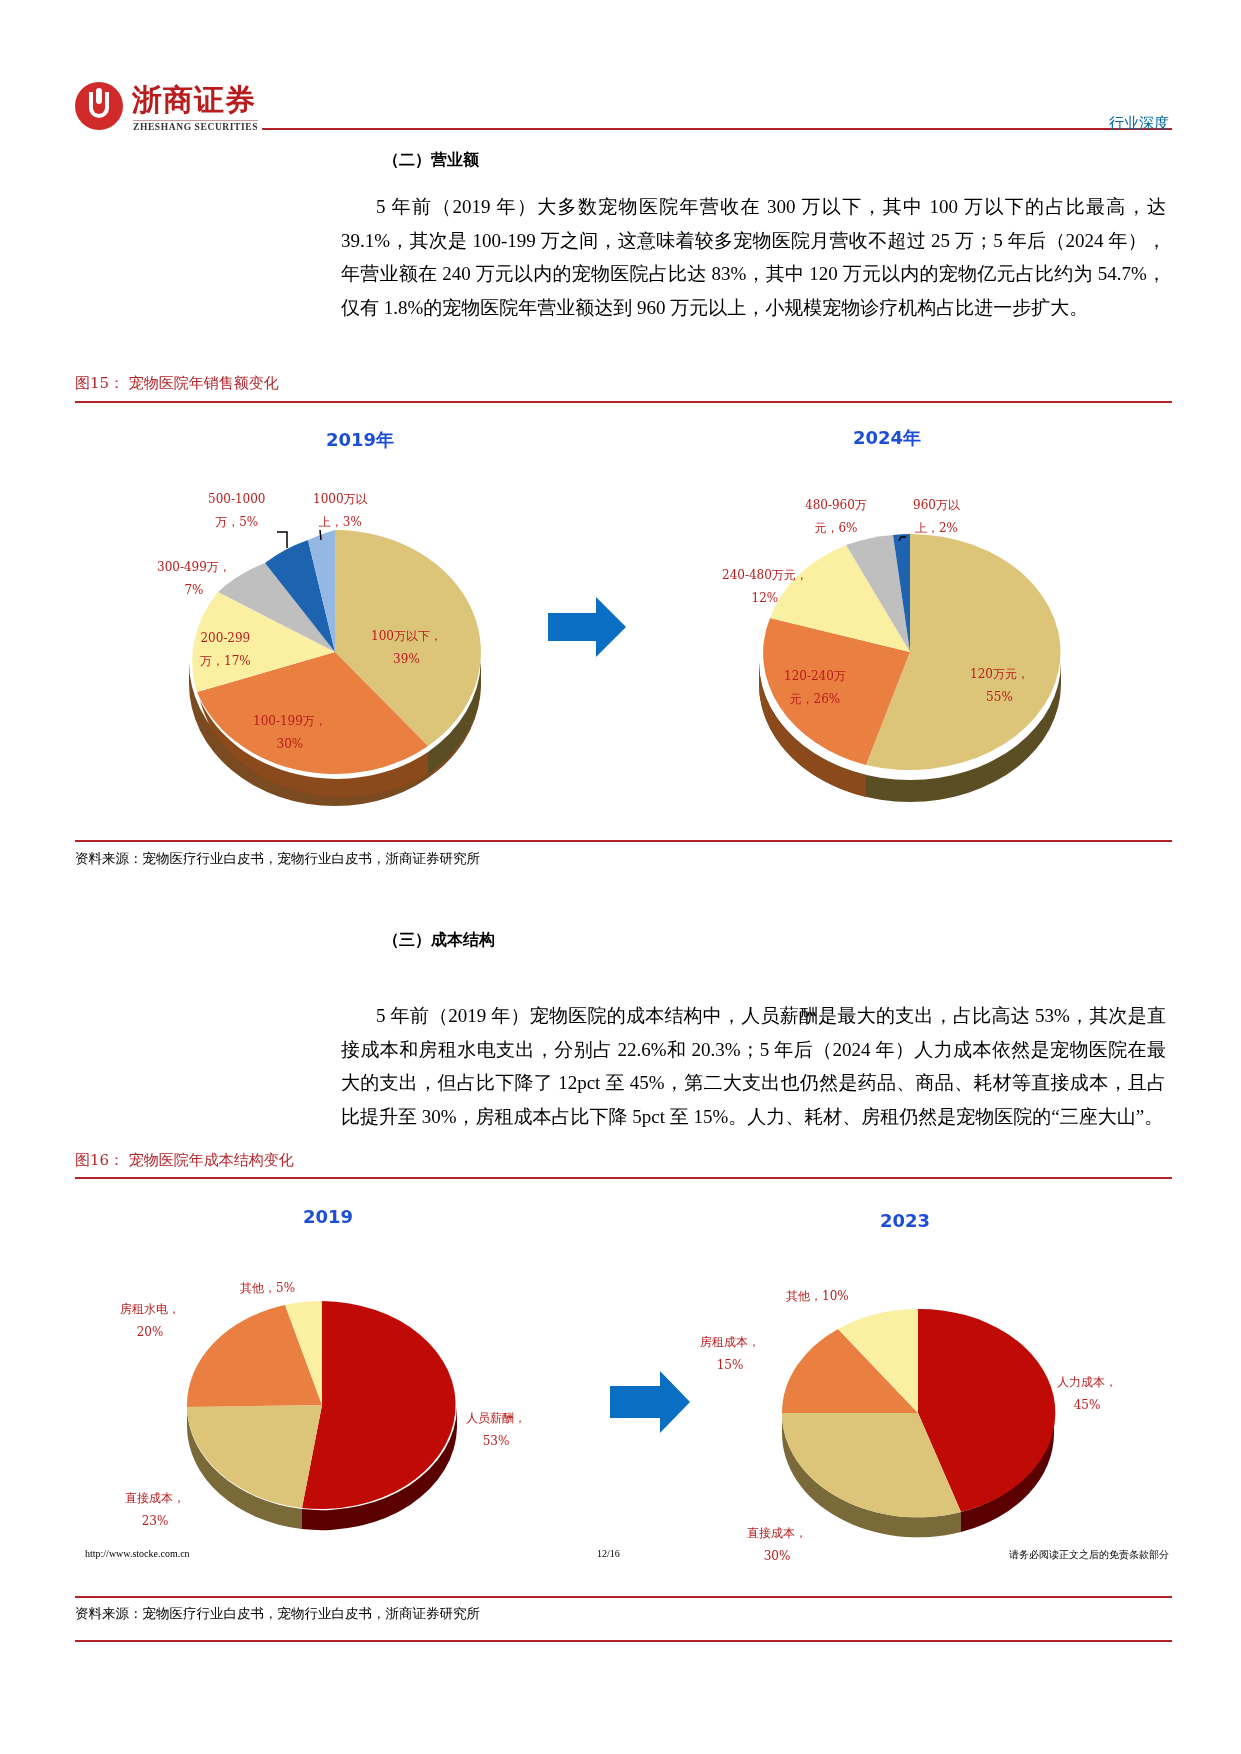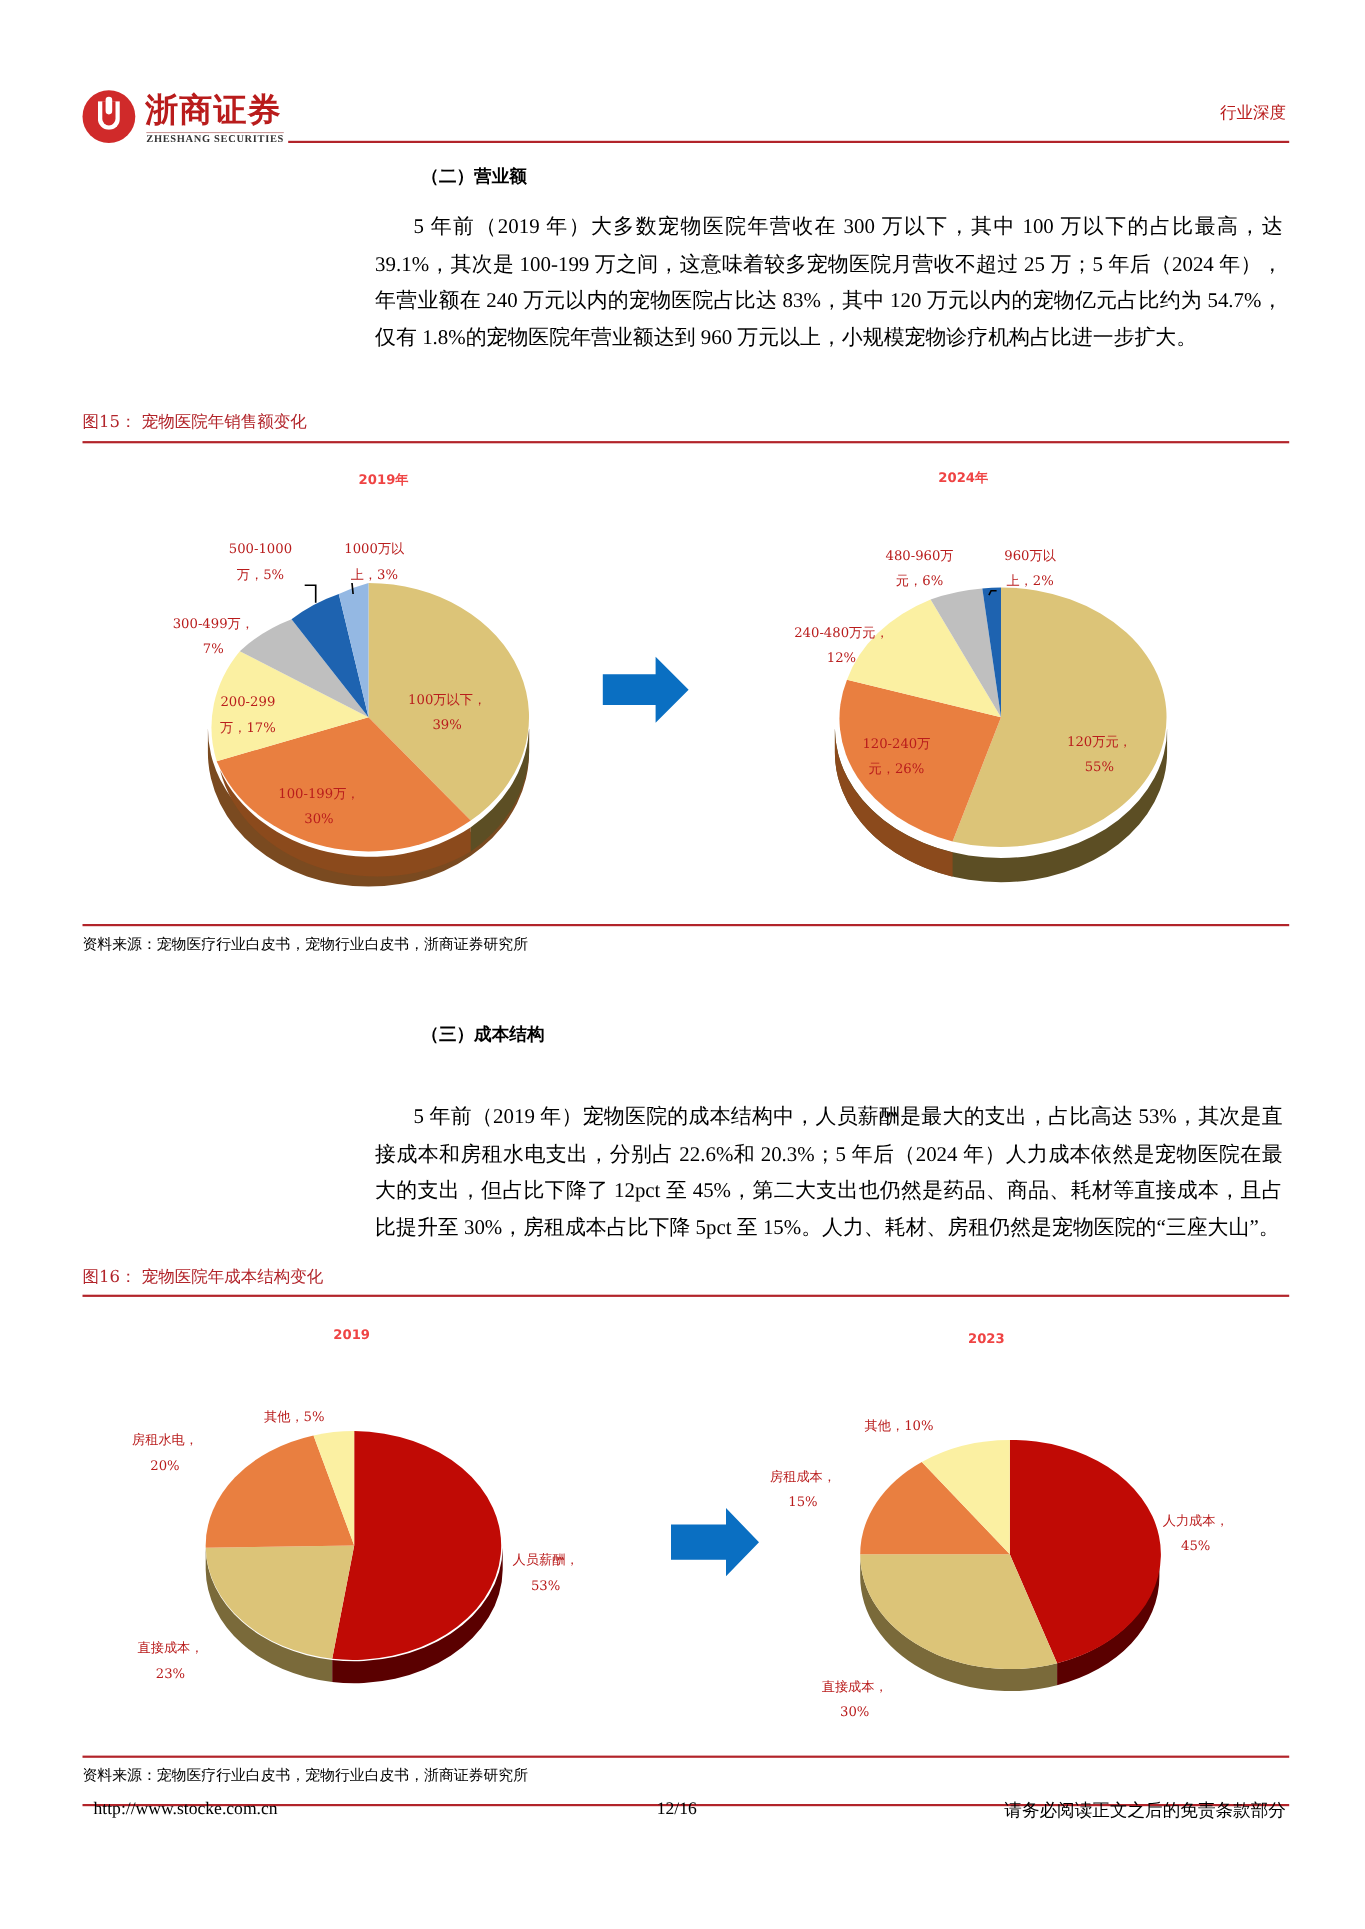--- a/index.html
+++ b/index.html
@@ -7,31 +7,31 @@
        font-family:"Liberation Serif","DejaVu Serif",serif;color:#000;}
   .abs{position:absolute;}
   
   .logo-mark{left:75px;top:82px;width:48px;height:48px;border-radius:50%;background:#d02a2a;}
   .logo-mark::before{content:"";position:absolute;left:14px;top:10px;width:20px;height:26px;
       border:4px solid #fff;border-top:none;border-radius:0 0 10px 10px;box-sizing:border-box;}
   .logo-mark::after{content:"";position:absolute;left:21px;top:6px;width:6px;height:16px;background:#fff;border-radius:3px;}
   .logo-cn{left:132px;top:80px;font-family:"DejaVu Sans",sans-serif;font-weight:bold;font-size:30px;letter-spacing:1px;color:#b91c1c;}
   .logo-en{left:133px;top:120px;font-size:9.5px;font-weight:bold;letter-spacing:0.6px;color:#333;border-top:1px solid #c99;padding-top:1px;}
   .header-rule{left:262px;top:128px;width:910px;height:2px;background:#b2242a;}
-  .header-tag{right:72px;top:93px;font-size:15px;font-family:"DejaVu Serif",serif;color:#b91c1c;}
+  .header-tag{right:72px;top:114px;font-size:15px;font-family:"DejaVu Serif",serif;color:#0369a1;}
   
   .sec-title{font-family:"DejaVu Sans",sans-serif;font-weight:bold;font-size:16px;}
   .para{left:341px;width:825px;font-size:19px;line-height:33.5px;text-align:justify;text-indent:35px;}
   .fig-title{left:75px;font-size:15px;color:#b2242a;font-family:"DejaVu Serif",serif;}
   .fig-rule{left:75px;width:1097px;height:1.5px;background:#b2242a;}
   .source{left:75px;font-size:13.5px;font-family:"DejaVu Serif",serif;}
-  .chart-title{font-family:"DejaVu Sans",sans-serif;font-weight:bold;font-size:12px;color:#ef4444;}
+  .chart-title{font-family:"DejaVu Sans",sans-serif;font-weight:bold;font-size:18px;color:#1d4ed8;}
   .lbl{font-family:"DejaVu Serif",serif;font-size:12px;line-height:23px;text-align:center;color:#b91c1c;white-space:nowrap;}
   .footer-rule{left:75px;top:1640px;width:1097px;height:1.5px;background:#b2242a;}
-  .footer{top:1636px;font-size:16px;}
+  .footer{top:1548px;font-size:10px;}
 </style>
 </head>
 <body>
 
 <div class="abs logo-mark"></div>
 <div class="abs logo-cn">浙商证券</div>
 <div class="abs logo-en">ZHESHANG SECURITIES</div>
 <div class="abs header-rule"></div>
 <div class="abs header-tag">行业深度</div>
 

